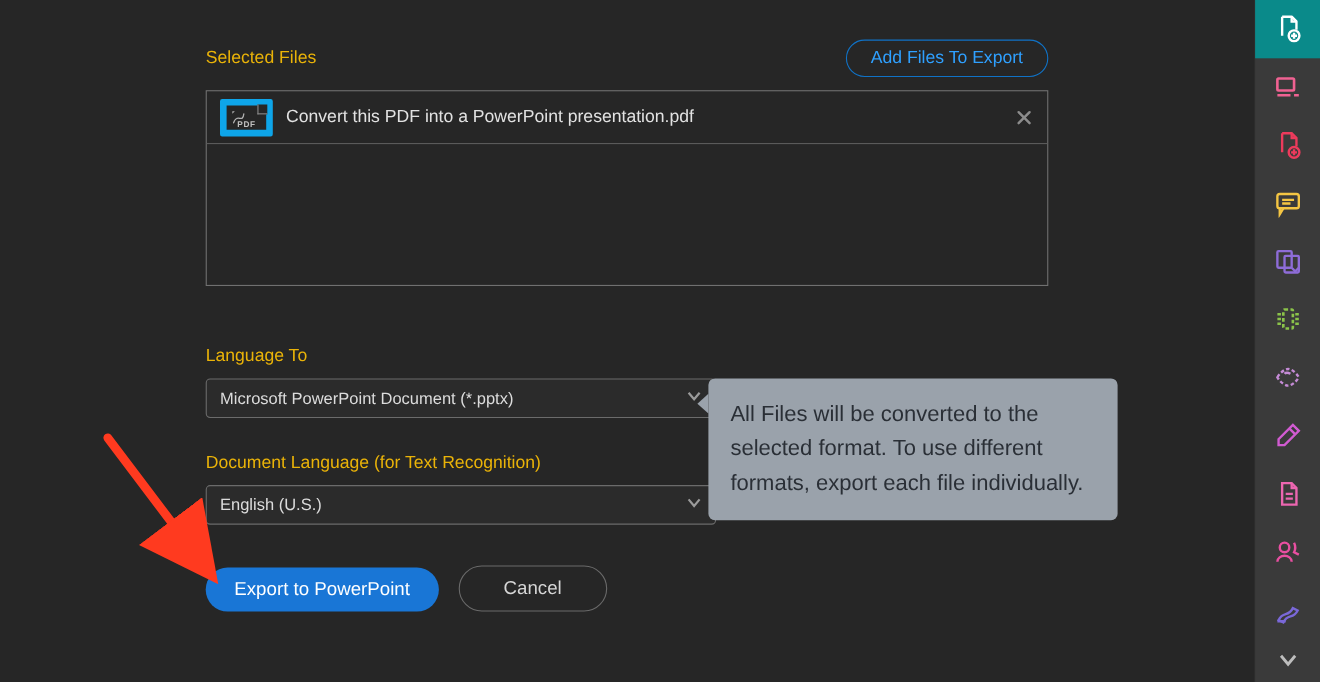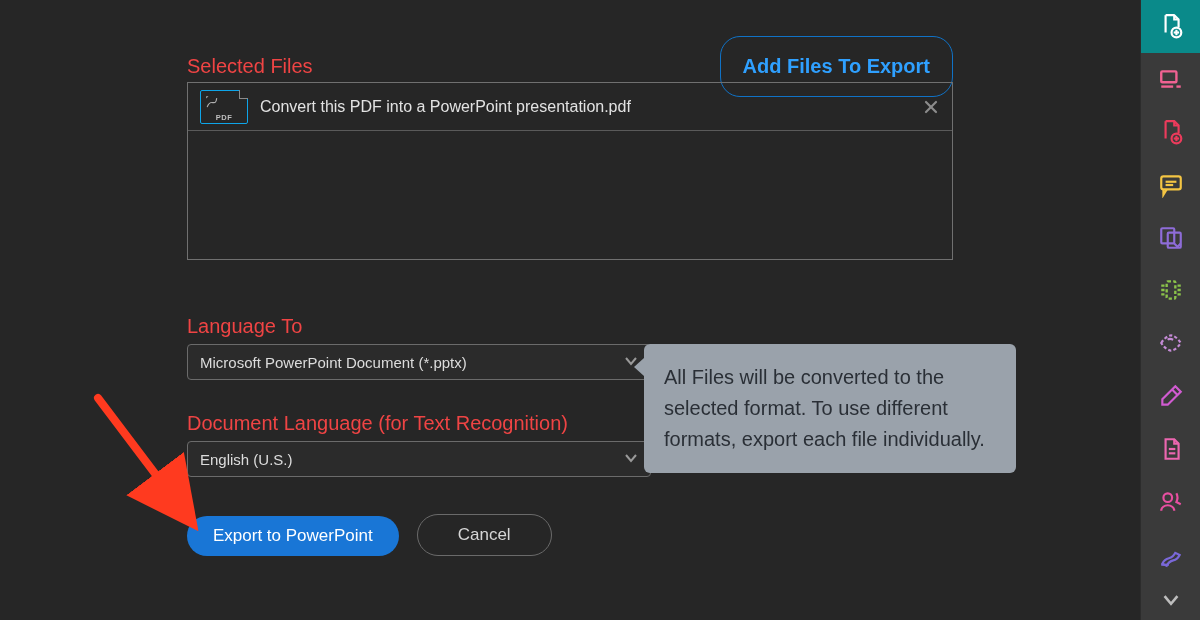--- a/index.html
+++ b/index.html
@@ -12,62 +12,62 @@
     position: relative;
   }
 
   .main {
     position: absolute;
     left: 0; top: 0;
     width: 1140px; height: 620px;
   }
 
   .section-label {
-    color: #ef4444;
-    font-size: 20px;
+    color: #eab308;
+    font-size: 16px;
     font-weight: 400;
   }
 
   .header-row {
     position: absolute;
     left: 187px; top: 36px;
     width: 766px;
     display: flex;
     justify-content: space-between;
     align-items: center;
   }
 
   .add-files-btn {
     border: 1px solid #1072c6;
     background: transparent;
     color: #2fa0ff;
-    font-size: 20px;
-    font-weight: 700;
-    padding: 18px 22px;
+    font-size: 16px;
+    font-weight: 400;
+    padding: 7px 22px;
     border-radius: 20px;
     cursor: pointer;
   }
 
   .file-box {
     position: absolute;
     left: 187px; top: 82px;
     width: 766px;
     height: 178px;
     border: 1px solid #707070;
   }
   .file-row {
     display: flex;
     align-items: center;
     height: 48px;
     border-bottom: 1px solid #5a5a5a;
     padding: 0 12px;
   }
   .pdf-icon {
     width: 48px; height: 34px;
-    border: 1px solid #0ea5e9;
+    border: 6px solid #0ea5e9;
     border-radius: 2px;
     position: relative;
     margin-right: 12px;
     flex-shrink: 0;
     padding-left: 36px;
   }
   .pdf-icon .fold {
     position: absolute;
     top: -0.5px; right: -0.5px;
     width: 9px; height: 9px;

